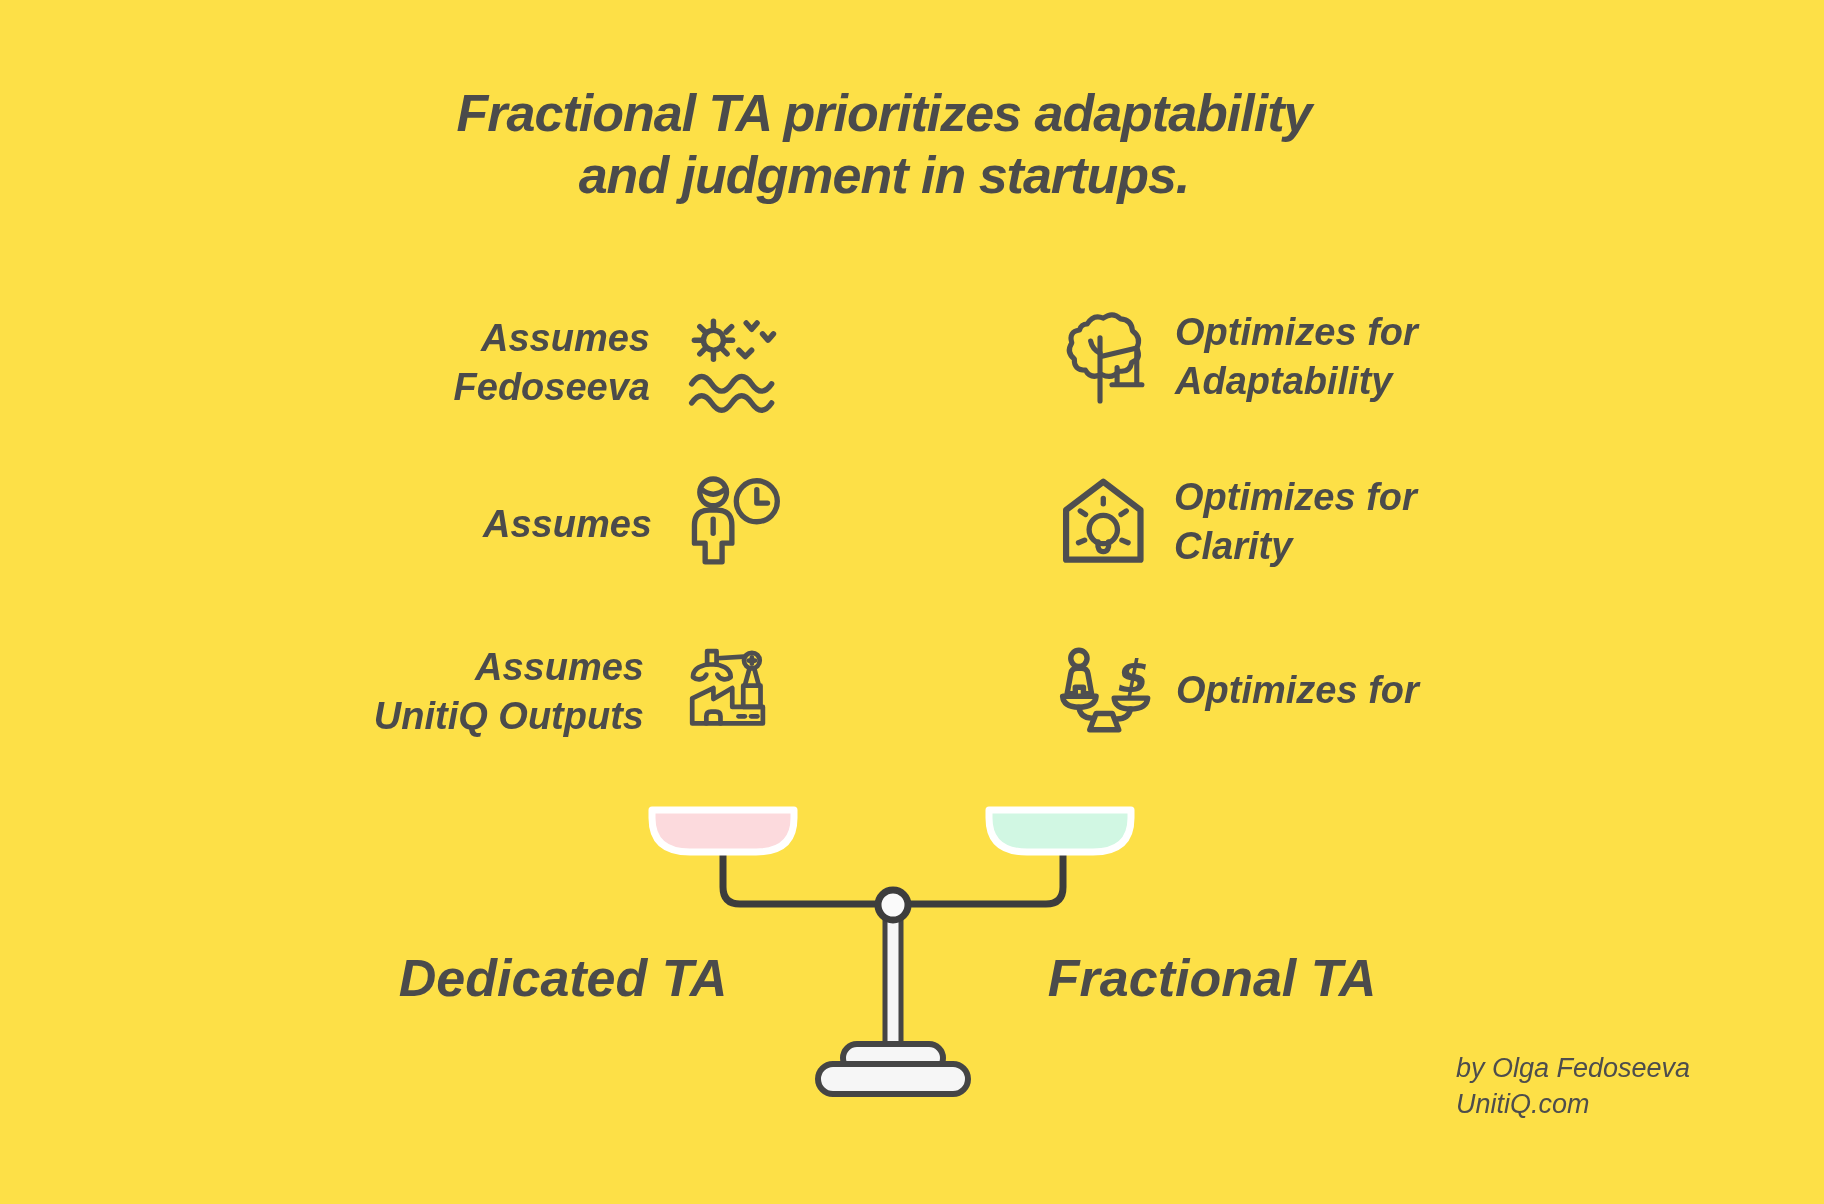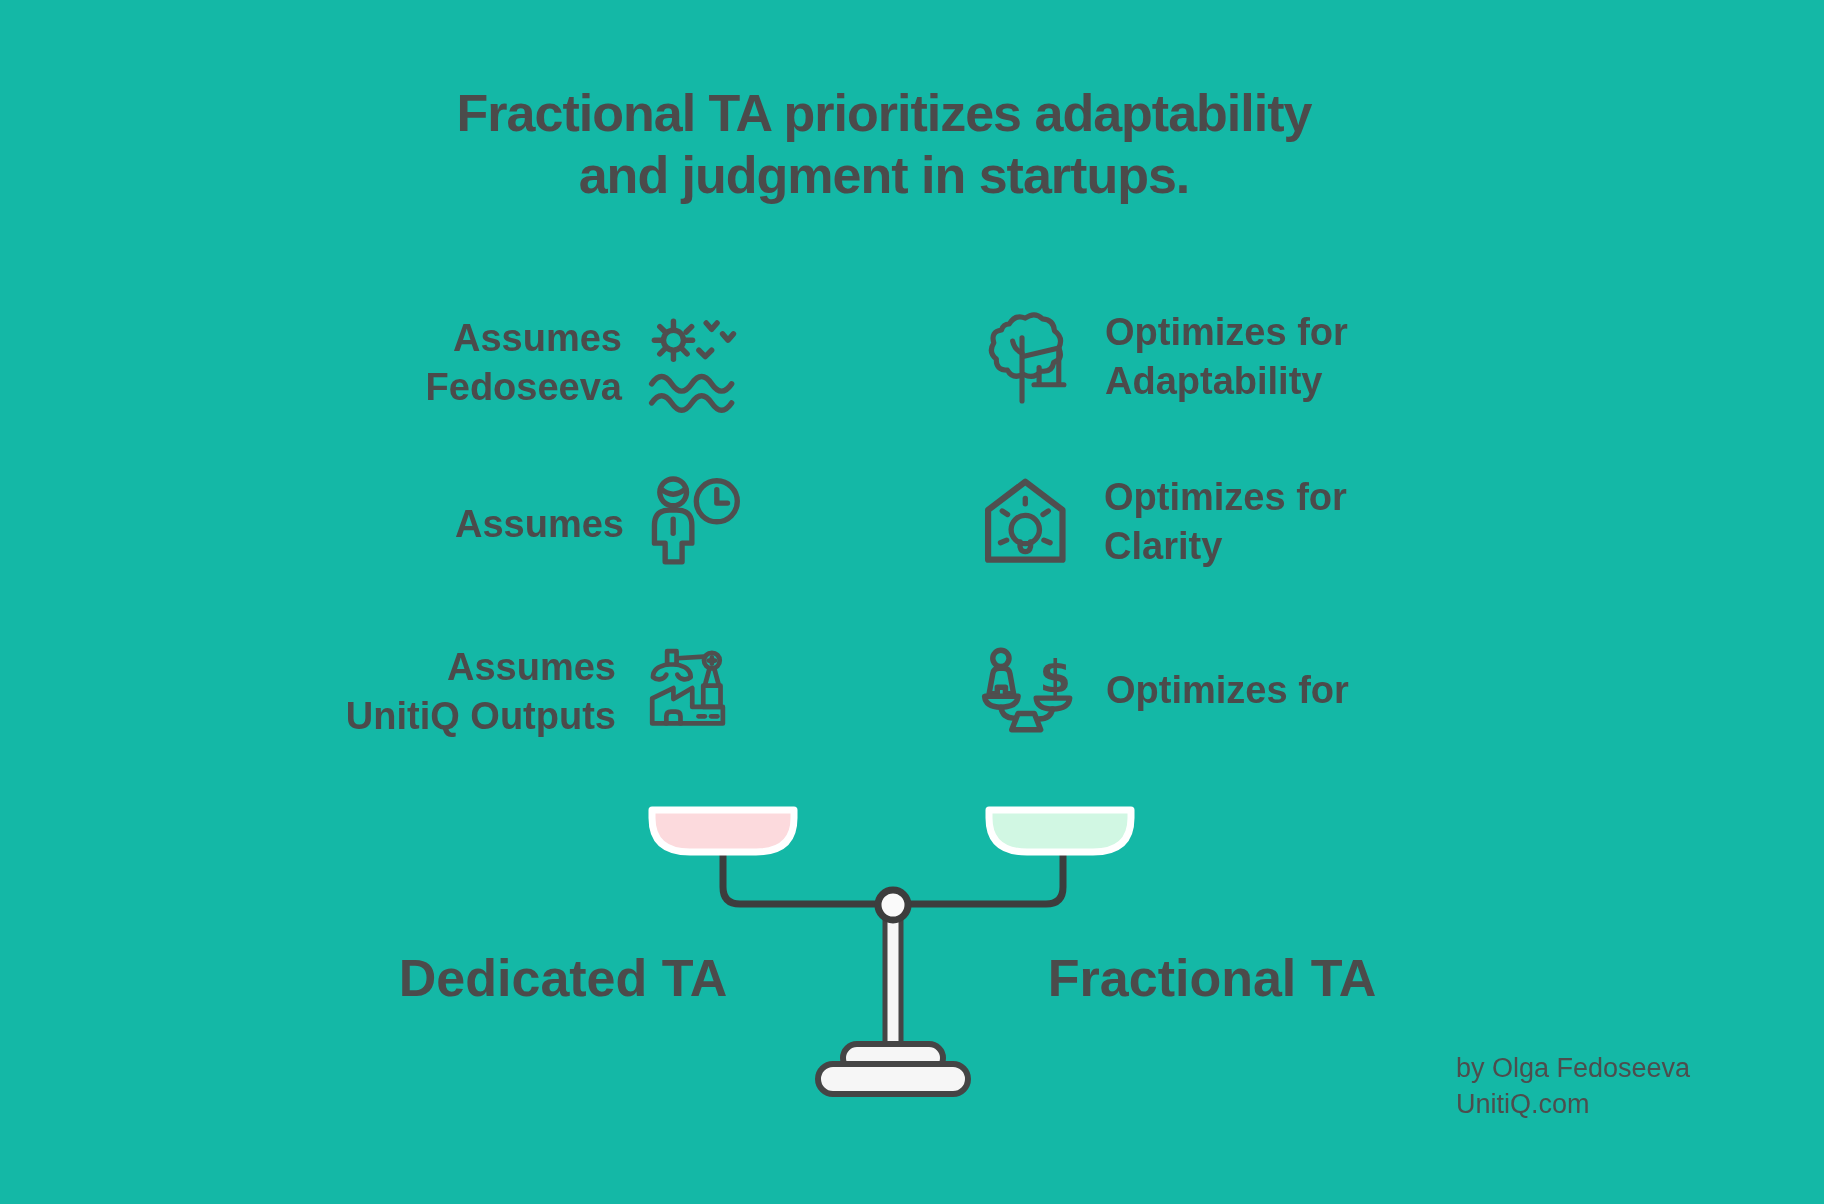--- a/index.html
+++ b/index.html
@@ -1,39 +1,40 @@
 <!DOCTYPE html>
 <html><head>
 <meta charset="utf-8">
 <style>
   html,body{margin:0;padding:0;background:#000;}
   #stage{
     position:relative;
     width:1824px;height:1204px;
-    background:#14b8a6;
+    background:#fde047;
     overflow:hidden;
     font-family:"Liberation Sans", sans-serif;
+    font-style:italic;
   }
   .title{
     position:absolute;
     left:284px;top:82px;width:1200px;
     text-align:center;
     color:#4b4b4b;
     font-size:52px;
     font-weight:bold;
     line-height:62px;
     letter-spacing:-1px;
   }
   .row{
     position:absolute;
     display:flex;
     align-items:center;
   }
-  .row.left{ right:1076px; gap:26px; }
-  .row.right{ left:981px; gap:30px; }
+  .row.left{ right:1036px; gap:38px; }
+  .row.right{ left:1059px; gap:22px; }
   .row .txt{
     color:#4b4b4b;
     font-size:38px;
     font-weight:bold;
     line-height:49px;
     white-space:nowrap;
   }
   .row.left .txt{ text-align:right; }
   .row.right .txt{ text-align:left; }
   .icon{ display:block; flex:0 0 auto; }

